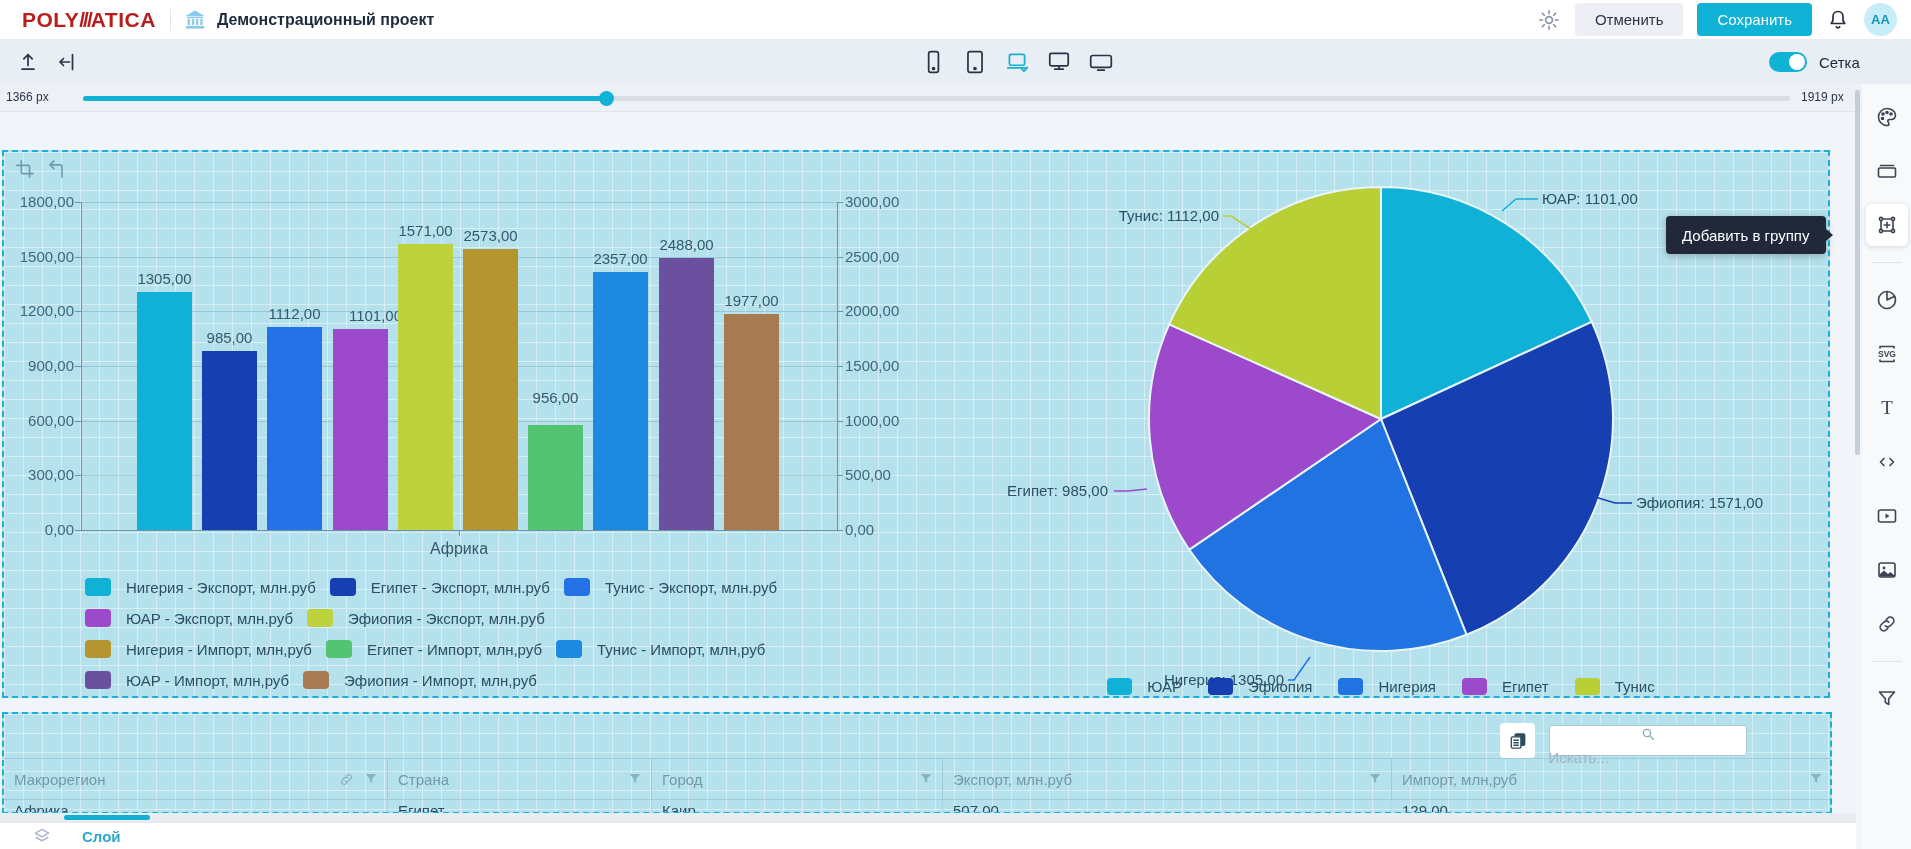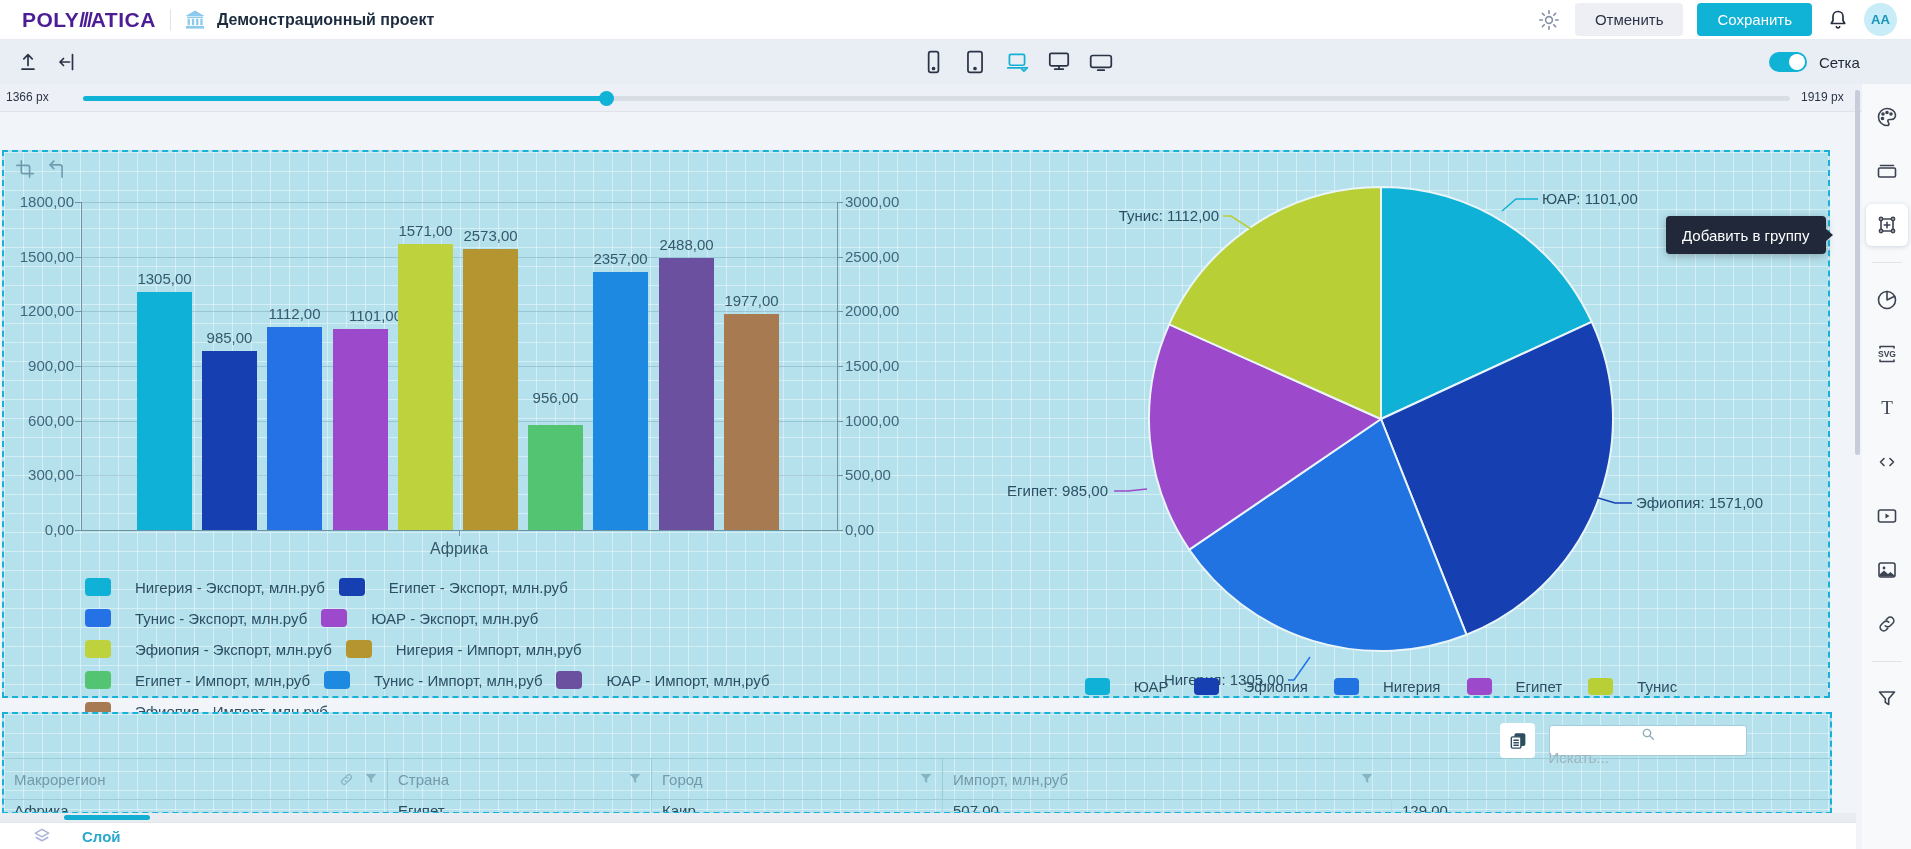--- a/index.html
+++ b/index.html
@@ -1,20 +1,20 @@
 <!DOCTYPE html>
 <html><head>
 <meta charset="utf-8">
 <style>
   html,body{margin:0;padding:0;background:#dfe3ea;font-family:"Liberation Sans",sans-serif;}
   *{box-sizing:border-box;}
   .stage{position:relative;width:1911px;height:849px;background:#f1f4f8;overflow:hidden;}
   
   .topbar{position:absolute;left:0;top:0;width:1911px;height:40px;background:#fff;border-bottom:1px solid #e8ebf1;display:flex;align-items:center;z-index:30;}
-  .logo{font-size:21px;font-weight:800;letter-spacing:.5px;color:#4c1d95;margin-left:22px;white-space:nowrap;}
+  .logo{font-size:21px;font-weight:800;letter-spacing:.5px;color:#b91c1c;margin-left:22px;white-space:nowrap;}
   .logo .sl{letter-spacing:-2px;}
   .hdr-div{width:1px;height:22px;background:#e0e4ea;margin:0 12px 0 14px;}
   .proj-title{font-size:16px;font-weight:700;color:#1d2b3e;margin-left:10px;}
   .hdr-right{margin-left:auto;display:flex;align-items:center;gap:14px;margin-right:14px;}
   .btn{height:33px;border:none;border-radius:4px;font-size:15px;font-family:"Liberation Sans",sans-serif;padding:0 20px;cursor:pointer;}
   .btn.cancel{background:#edeff4;color:#2b3446;}
   .btn.save{background:#10b2d6;color:#fff;}
   .avatar{width:33px;height:33px;border-radius:50%;background:#c8ecf8;color:#1796ba;font-size:13px;font-weight:700;display:flex;align-items:center;justify-content:center;}
   .ic{display:inline-flex;align-items:center;justify-content:center;}
   .ic svg{display:block;}
@@ -41,21 +41,21 @@
   .corner-ics{position:absolute;left:10px;top:6px;display:flex;gap:10px;color:#6f9db0;}
   
   .gridline{position:absolute;height:1px;background:rgba(125,170,188,.5);}
   .axisline{position:absolute;background:#6e93a2;}
   .tick-label{position:absolute;font-size:15px;color:#40667a;white-space:nowrap;}
   .tickmark{position:absolute;background:#6e93a2;}
   .bar{position:absolute;}
   .bar-label{position:absolute;width:90px;text-align:center;font-size:15px;color:#35596b;white-space:nowrap;}
   .cat-label{position:absolute;font-size:16px;color:#35596b;}
   .legend{position:absolute;display:flex;flex-wrap:wrap;column-gap:14px;row-gap:13px;}
-  .legend-item{display:flex;align-items:center;gap:24px;cursor:pointer;}
+  .legend-item{display:flex;align-items:center;gap:15px;cursor:pointer;}
   .chip{width:26px;height:18px;border-radius:4px;flex:none;}
   .legend-item span{font-size:15px;color:#2c4f63;white-space:nowrap;}
   .pie-label{position:absolute;font-size:15px;color:#2c4f63;white-space:nowrap;}
   
   .tbl-toolbar-btn{position:absolute;left:1496px;top:9px;width:35px;height:35px;background:#fff;border:none;border-radius:4px;color:#2e4e5e;display:flex;align-items:center;justify-content:center;cursor:pointer;}
   .search-box{position:absolute;left:1545px;top:11px;width:198px;height:31px;background:#fff;border:1px solid #a6ccd9;border-radius:3px;display:flex;align-items:center;padding:0 0;gap:6px;color:#8aa9b5;flex-direction:column;}
   .search-box input{border:none;outline:none;flex:1;font-size:15px;font-family:"Liberation Sans",sans-serif;color:#2b4d60;background:transparent;min-width:0;}
   .search-box input::placeholder{color:#9db3bd;}
   .thead{position:absolute;left:0;top:44px;width:1828px;height:42px;display:flex;border-top:1px solid #9ccbd9;border-bottom:1px solid #9ccbd9;}
   .th{position:relative;display:flex;align-items:center;padding-left:10px;font-size:15px;color:#7499a9;}
@@ -392,20 +392,30 @@
         <div class="th" style="width: 291px; cursor: pointer;">
           <span>Город</span>
           <div class="hicons">
             <span class="ic" style="cursor: pointer;">
               <svg width="16" height="16" viewBox="0 0 24 24">
                 <path d="M4 4.5h16l-6.2 7.2v6.2l-3.6-2.4v-3.8z" fill="currentColor"></path>
               </svg>
             </span>
           </div>
         </div>
+        <div class="th" style="width: 449px; cursor: pointer;">
+          <span>Экспорт, млн.руб</span>
+          <div class="hicons">
+            <span class="ic" style="cursor: pointer;">
+              <svg width="16" height="16" viewBox="0 0 24 24">
+                <path d="M4 4.5h16l-6.2 7.2v6.2l-3.6-2.4v-3.8z" fill="currentColor"></path>
+              </svg>
+            </span>
+          </div>
+        </div>
         <div class="th" style="width: 441px; cursor: pointer;">
           <span>Импорт, млн,руб</span>
           <div class="hicons">
             <span class="ic" style="cursor: pointer;">
               <svg width="16" height="16" viewBox="0 0 24 24">
                 <path d="M4 4.5h16l-6.2 7.2v6.2l-3.6-2.4v-3.8z" fill="currentColor"></path>
               </svg>
             </span>
           </div>
         </div>

